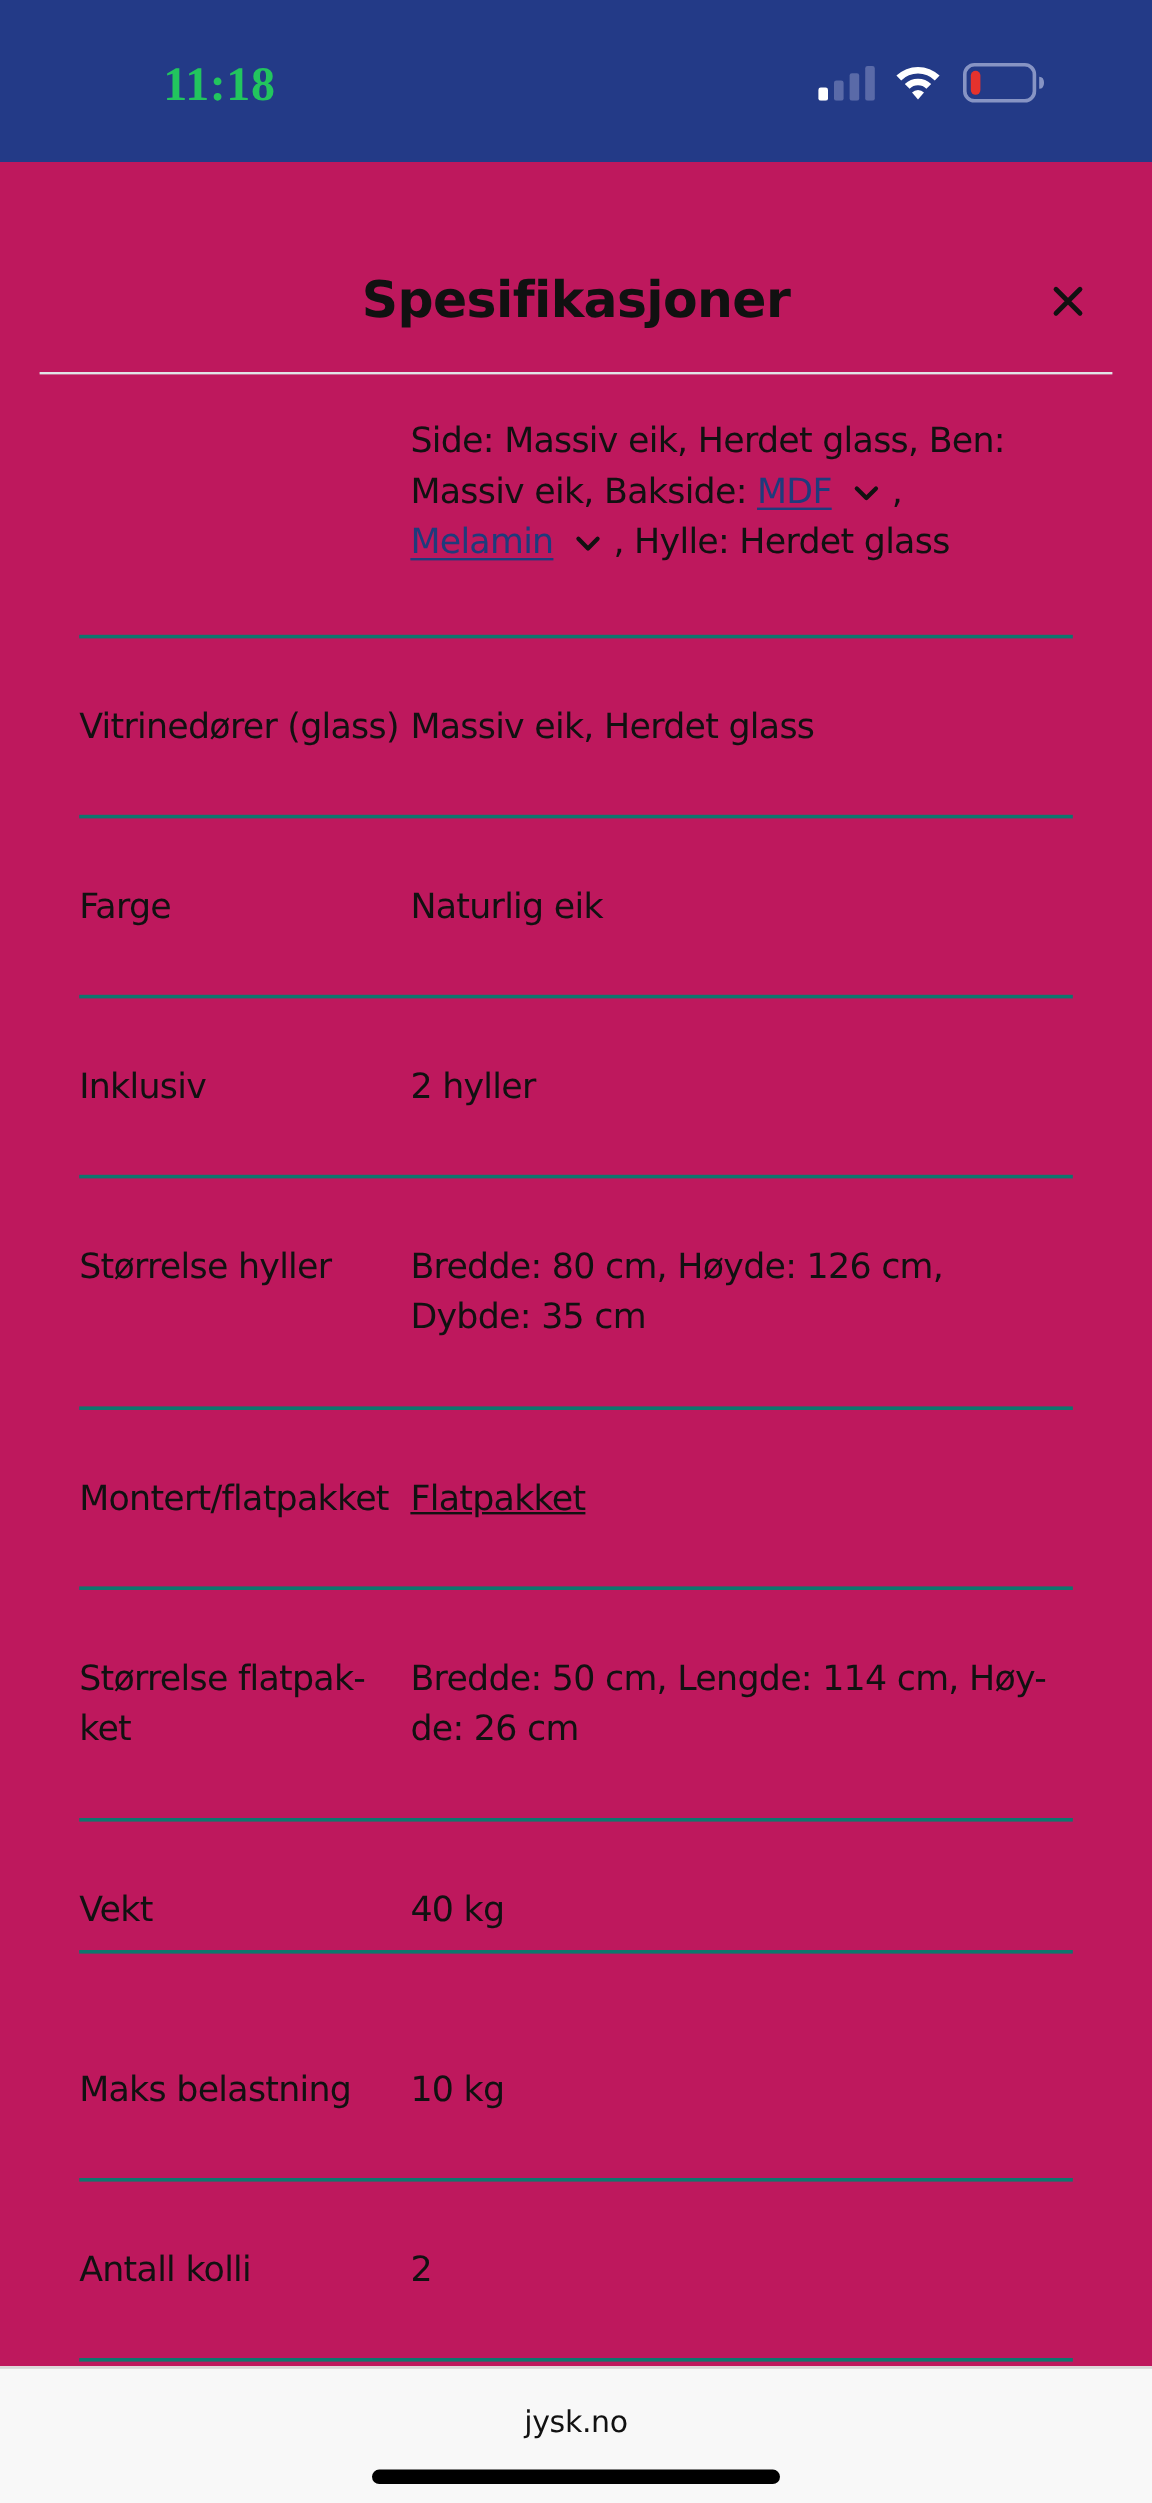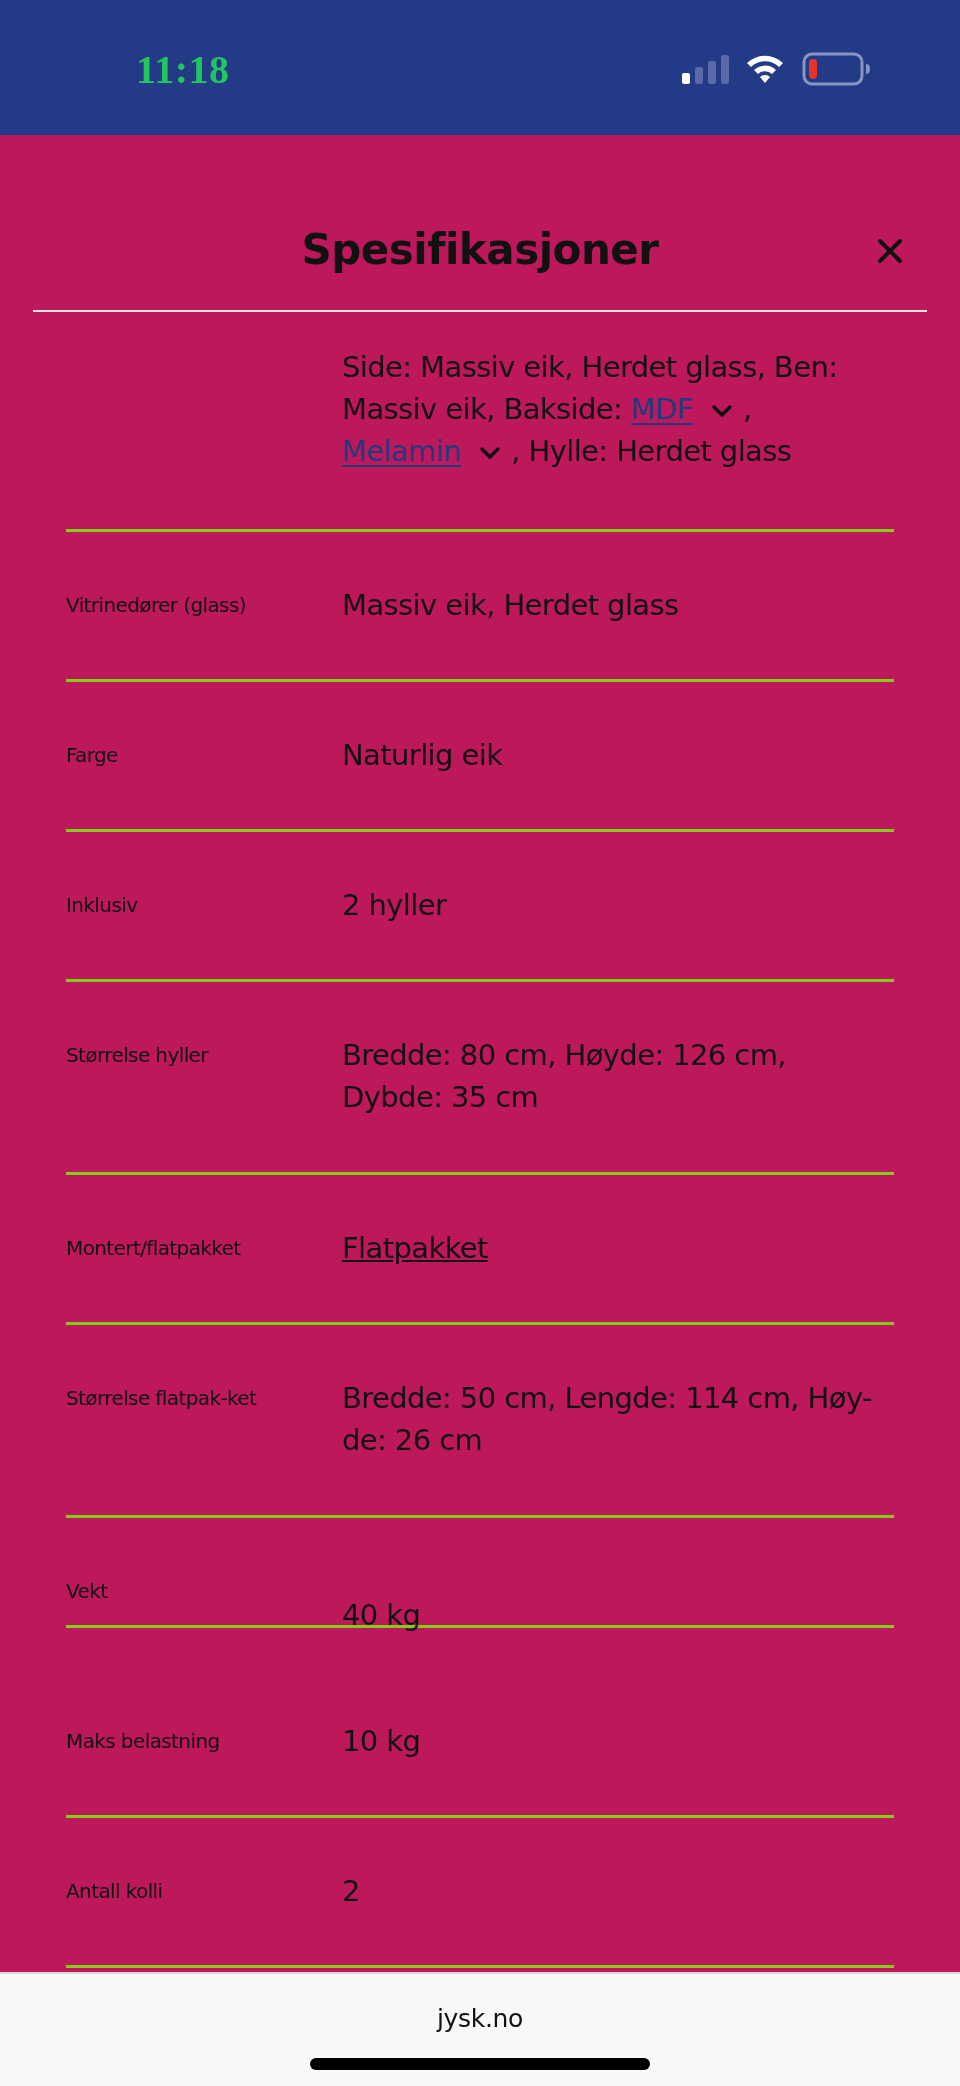--- a/index.html
+++ b/index.html
@@ -11,22 +11,22 @@
     .signal { position: absolute; left: 680px; top: 54px; width: 50px; height: 30px; }
     .wifi { position: absolute; left: 745px; top: 52px; width: 40px; height: 32px; }
     .battery { position: absolute; left: 802px; top: 52px; width: 70px; height: 34px; }
 
     .sheet { position: absolute; left: 0; top: 135px; width: 960px; height: 1837px; background: #be185d; }
     .sheet-title { position: absolute; left: 0; width: 960px; top: 90px; text-align: center; font-size: 42px; font-weight: 600; color: #111; font-family: "DejaVu Sans", sans-serif; letter-spacing: -0.5px; }
     .close-btn { position: absolute; left: 872px; top: 98px; width: 36px; height: 36px; display: flex; align-items: center; justify-content: center; cursor: pointer; }
     .header-divider { position: absolute; left: 33px; top: 175px; width: 894px; height: 2px; background: #e2e4e7; }
 
     .rows { position: absolute; left: 0; top: 0; width: 960px; }
-    .row { position: absolute; left: 66px; width: 828px; border-bottom: 3px solid #84cc16; }
-    .row .label { position: absolute; left: 0; width: 270px; font-size: 20px; line-height: 42px; color: #111; letter-spacing: -0.6px; }
+    .row { position: absolute; left: 66px; width: 828px; border-bottom: 3px solid #0f766e; }
+    .row .label { position: absolute; left: 0; width: 270px; font-size: 29px; line-height: 42px; color: #111; letter-spacing: -0.6px; }
     .row .value { position: absolute; left: 276px; width: 552px; font-size: 29px; line-height: 42px; color: #111; letter-spacing: -0.6px; }
     .link { color: #1f3b7c; text-decoration: underline; text-underline-offset: 4px; cursor: pointer; }
     .chev { display: inline-block; width: 22px; height: 14px; margin: 0 10px 0 18px; vertical-align: middle; cursor: pointer; }
 
     .bottom-bar { position: absolute; left: 0; top: 1972px; width: 960px; height: 114px; background: #f8f8f8; border-top: 2px solid #d9d9d9; }
     .url { position: absolute; left: 0; width: 960px; top: 30px; text-align: center; font-size: 25px; color: #111; letter-spacing: -0.3px; }
     .home-indicator { position: absolute; left: 310px; top: 84px; width: 340px; height: 12px; border-radius: 6px; background: #000; }
   </style>
 </head>
 <body>
@@ -92,21 +92,21 @@
   <div class="row" style="top:1175px;height:150px;">
     <div class="label" style="top:52px;">Montert/flatpakket</div>
     <div class="value" style="top:52px;text-decoration:underline;">Flatpakket</div>
   </div>
   <div class="row" style="top:1325px;height:193px;">
     <div class="label" style="top:52px;">Størrelse flatpak-ket</div>
     <div class="value" style="top:52px;">Bredde: 50 cm, Lengde: 114 cm, Høy-de: 26 cm</div>
   </div>
   <div class="row" style="top:1518px;height:110px;">
     <div class="label" style="top:52px;">Vekt</div>
-    <div class="value" style="top:52px;margin-top:24px;">40 kg</div>
+    <div class="value" style="top:52px;">40 kg</div>
   </div>
   <div class="row" style="top:1668px;height:150px;">
     <div class="label" style="top:52px;">Maks belastning</div>
     <div class="value" style="top:52px;">10 kg</div>
   </div>
   <div class="row" style="top:1818px;height:150px;">
     <div class="label" style="top:52px;">Antall kolli</div>
     <div class="value" style="top:52px;">2</div>
   </div>
 </div>

